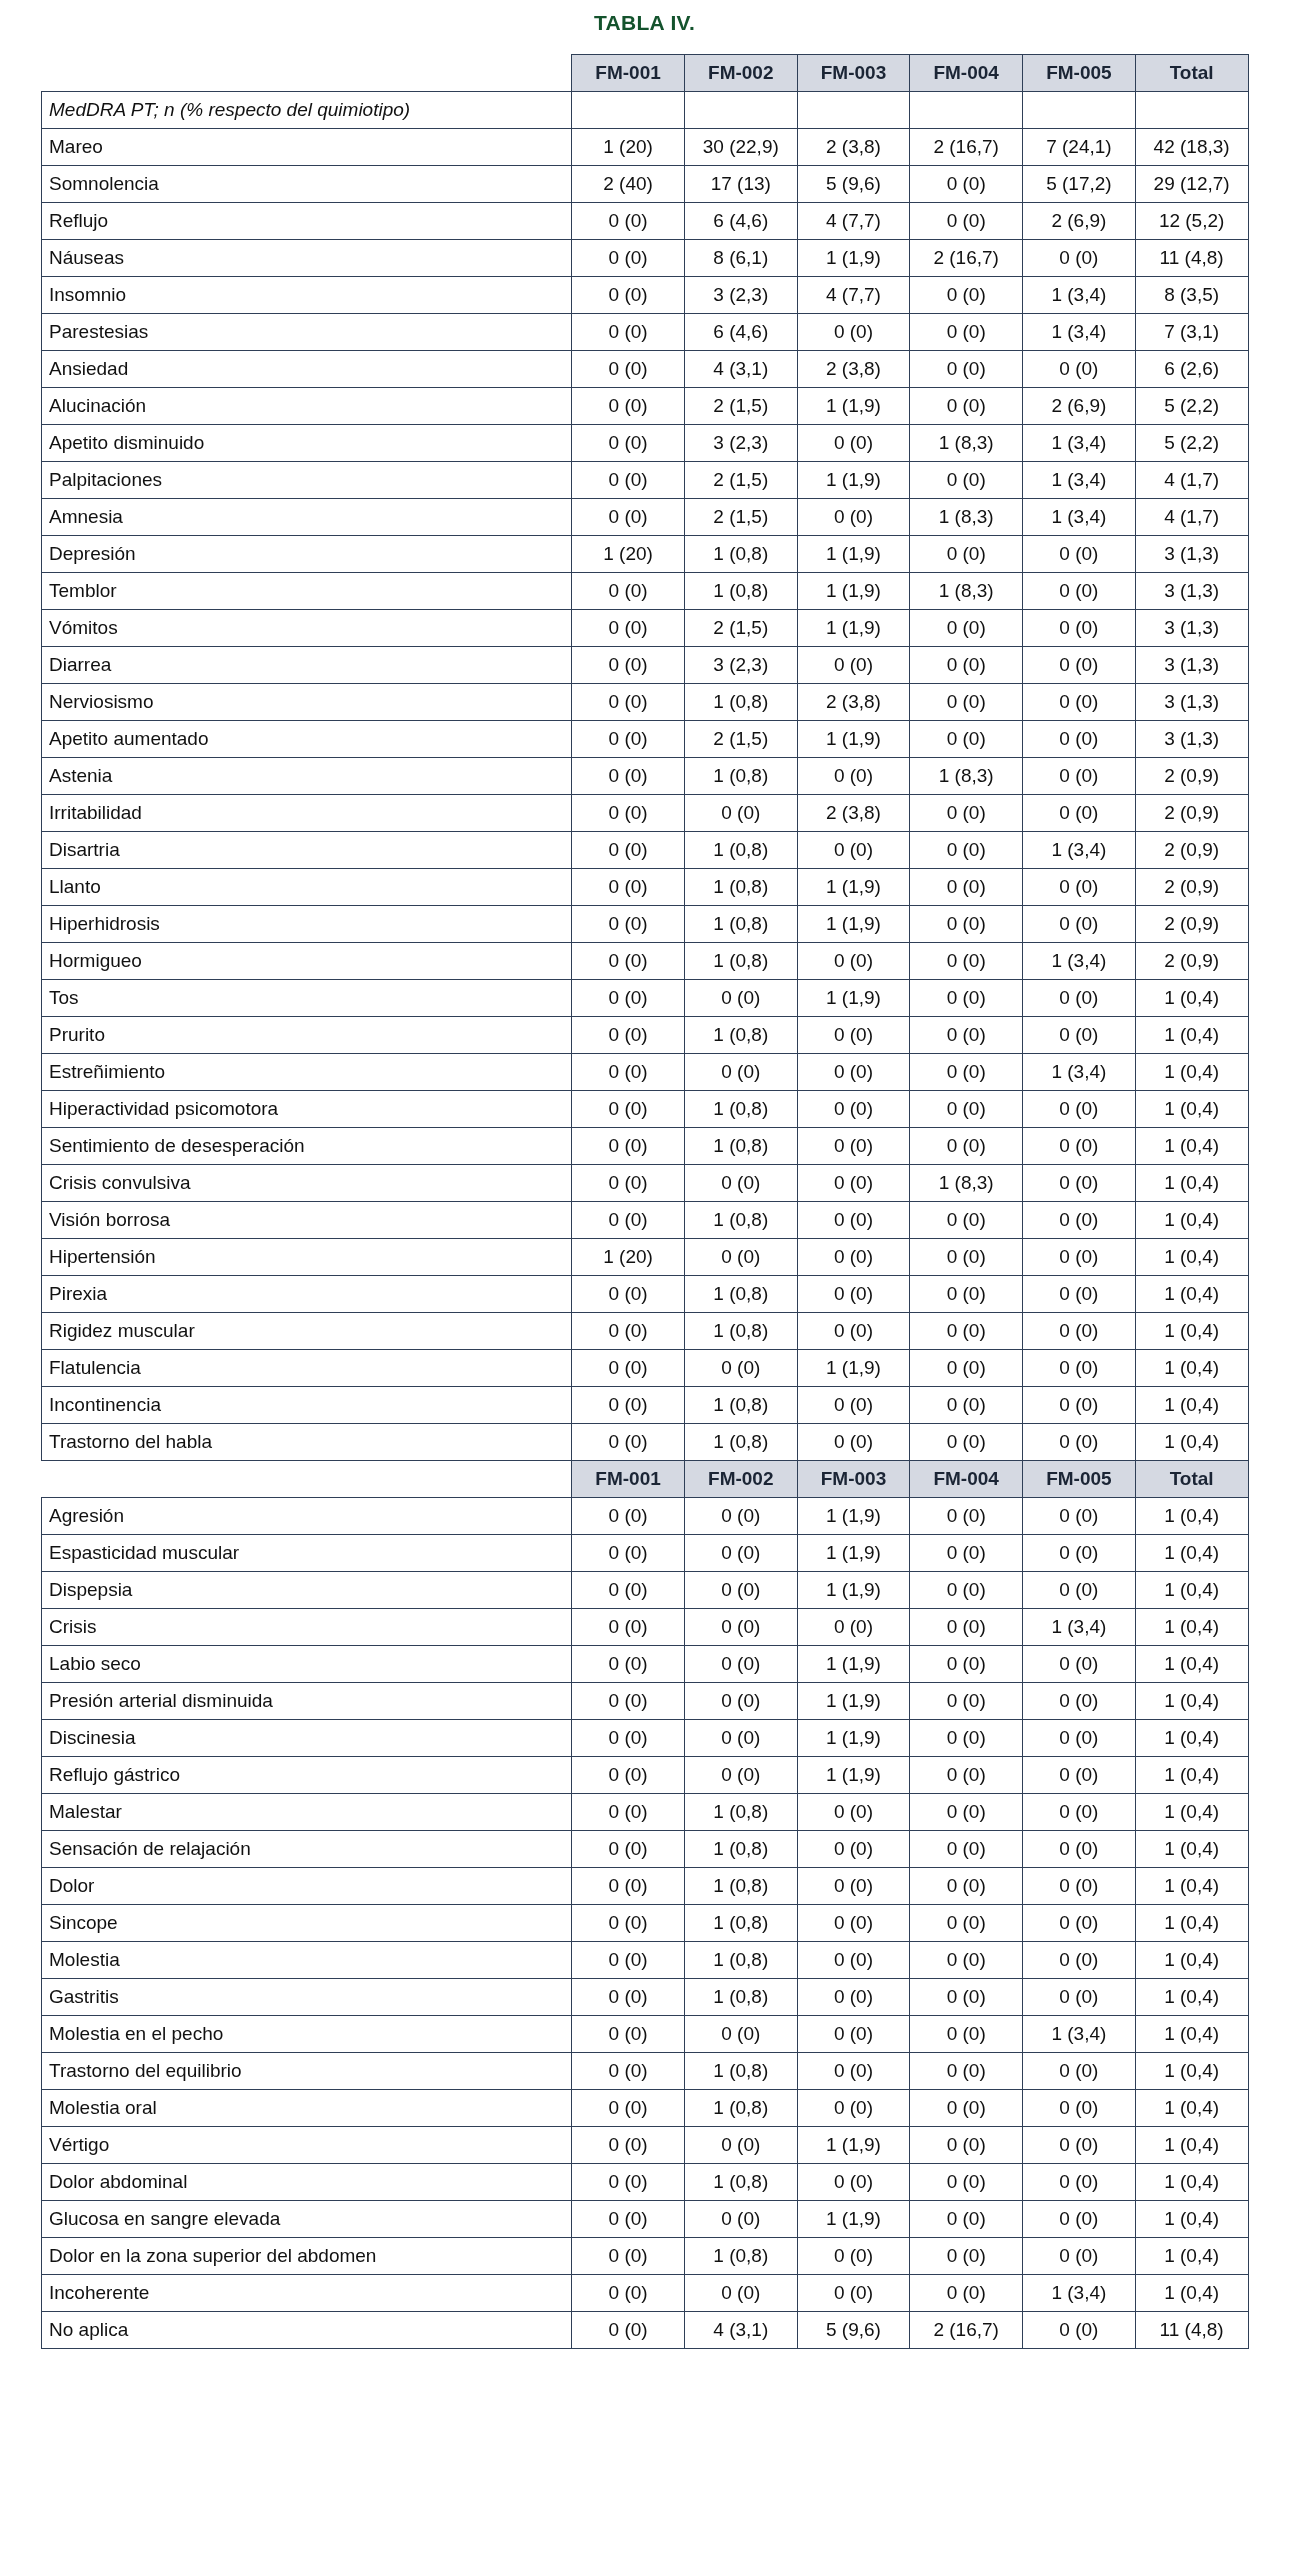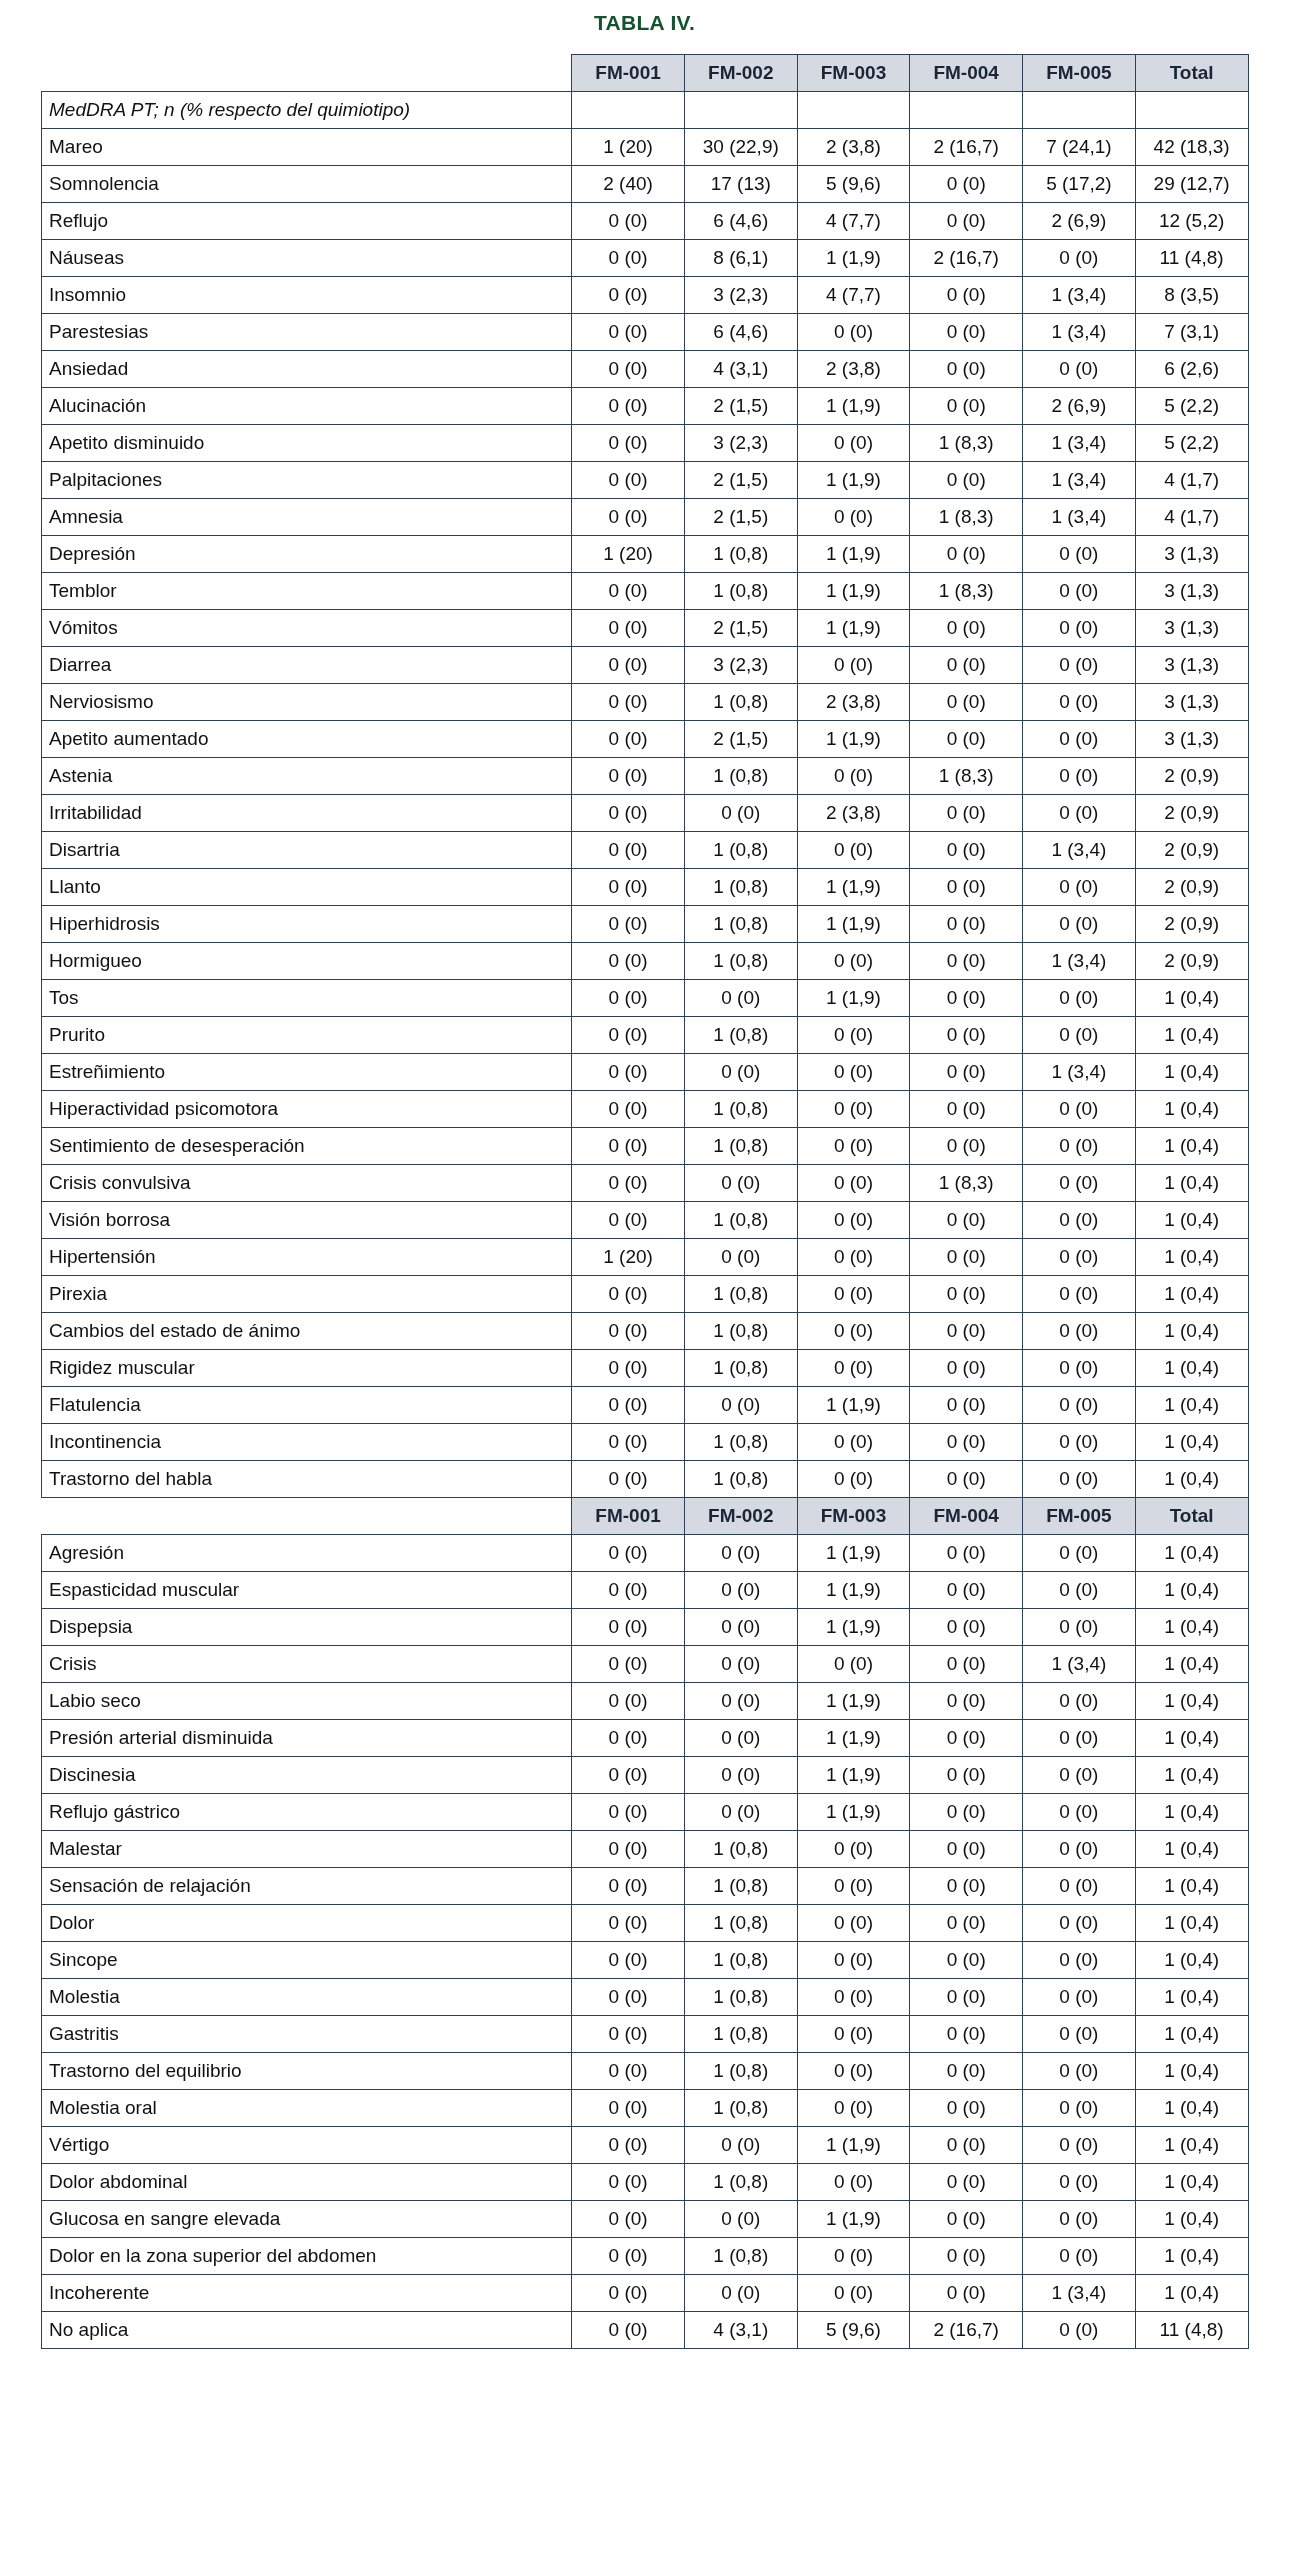--- a/index.html
+++ b/index.html
@@ -403,29 +403,20 @@
         <tr>
           <td class="label">Pirexia</td>
           <td class="num">0 (0)</td>
           <td class="num">1 (0,8)</td>
           <td class="num">0 (0)</td>
           <td class="num">0 (0)</td>
           <td class="num">0 (0)</td>
           <td class="num">1 (0,4)</td>
         </tr>
         <tr>
-          <td class="label">Cambios del estado de ánimo</td>
-          <td class="num">0 (0)</td>
-          <td class="num">1 (0,8)</td>
-          <td class="num">0 (0)</td>
-          <td class="num">0 (0)</td>
-          <td class="num">0 (0)</td>
-          <td class="num">1 (0,4)</td>
-        </tr>
-        <tr>
           <td class="label">Rigidez muscular</td>
           <td class="num">0 (0)</td>
           <td class="num">1 (0,8)</td>
           <td class="num">0 (0)</td>
           <td class="num">0 (0)</td>
           <td class="num">0 (0)</td>
           <td class="num">1 (0,4)</td>
         </tr>
         <tr>
           <td class="label">Flatulencia</td>
@@ -583,20 +574,29 @@
         <tr>
           <td class="label">Gastritis</td>
           <td class="num">0 (0)</td>
           <td class="num">1 (0,8)</td>
           <td class="num">0 (0)</td>
           <td class="num">0 (0)</td>
           <td class="num">0 (0)</td>
           <td class="num">1 (0,4)</td>
         </tr>
         <tr>
+          <td class="label">Molestia en el pecho</td>
+          <td class="num">0 (0)</td>
+          <td class="num">0 (0)</td>
+          <td class="num">0 (0)</td>
+          <td class="num">0 (0)</td>
+          <td class="num">1 (3,4)</td>
+          <td class="num">1 (0,4)</td>
+        </tr>
+        <tr>
           <td class="label">Trastorno del equilibrio</td>
           <td class="num">0 (0)</td>
           <td class="num">1 (0,8)</td>
           <td class="num">0 (0)</td>
           <td class="num">0 (0)</td>
           <td class="num">0 (0)</td>
           <td class="num">1 (0,4)</td>
         </tr>
         <tr>
           <td class="label">Molestia oral</td>

